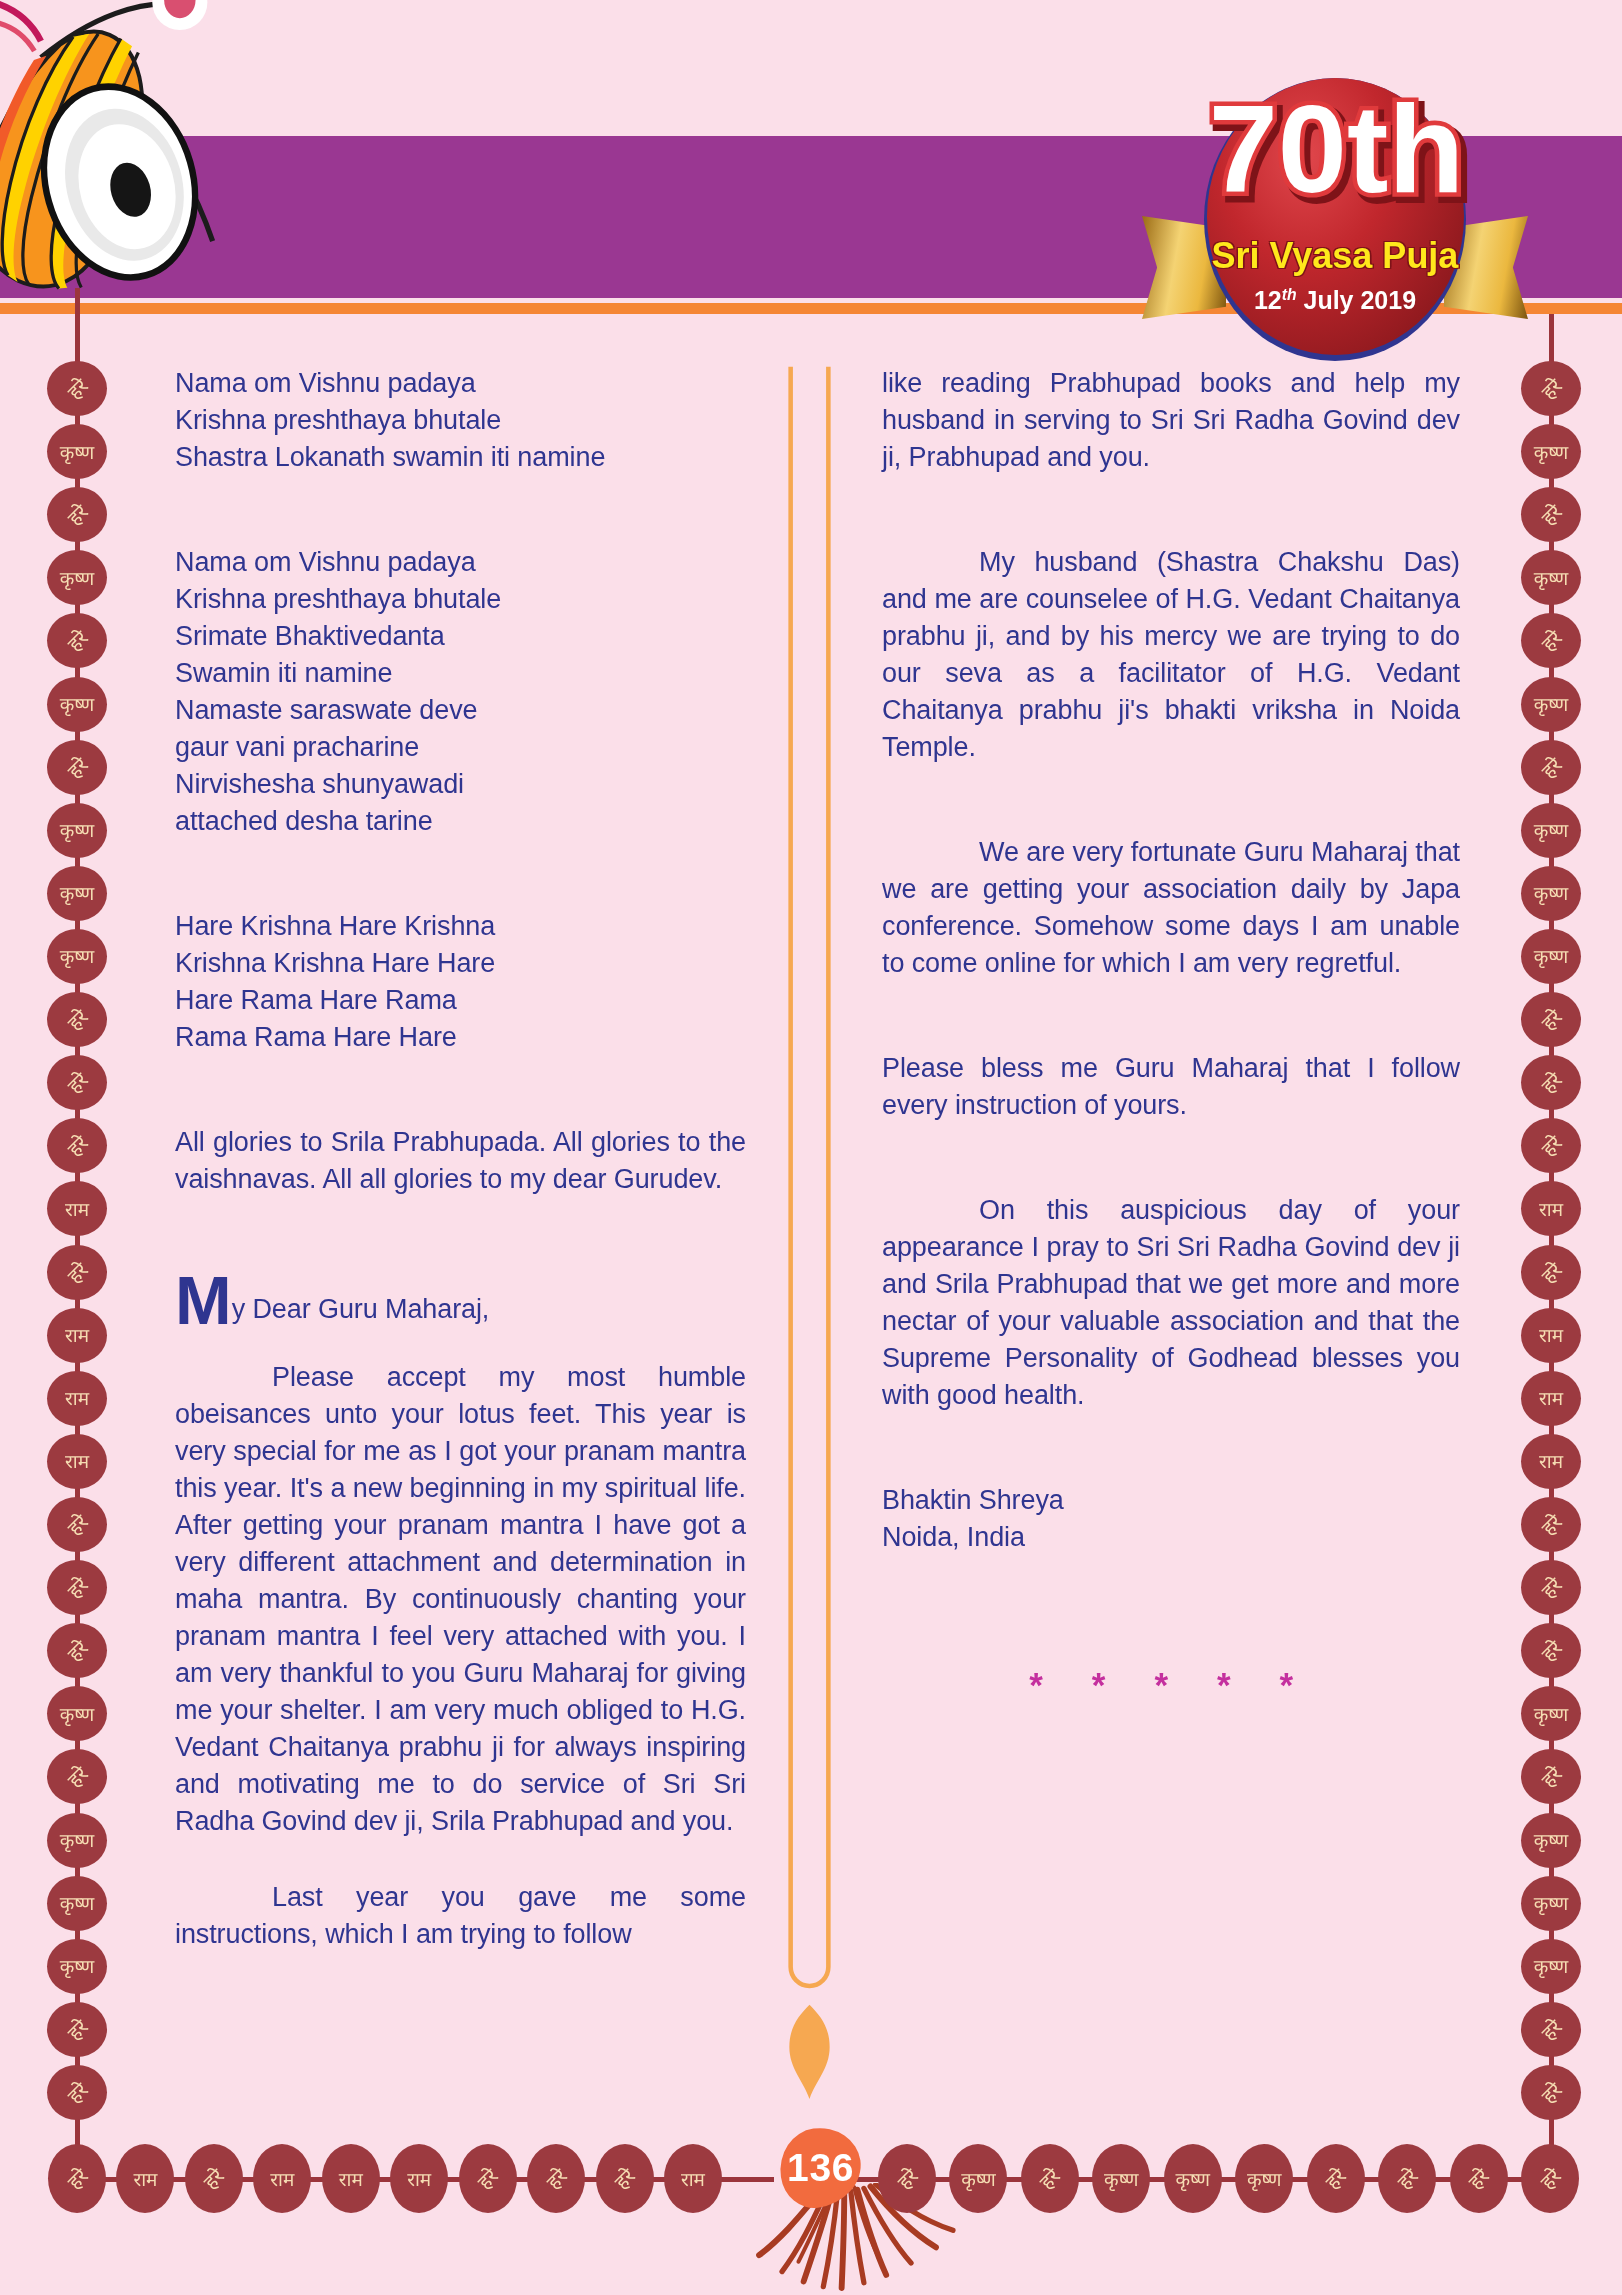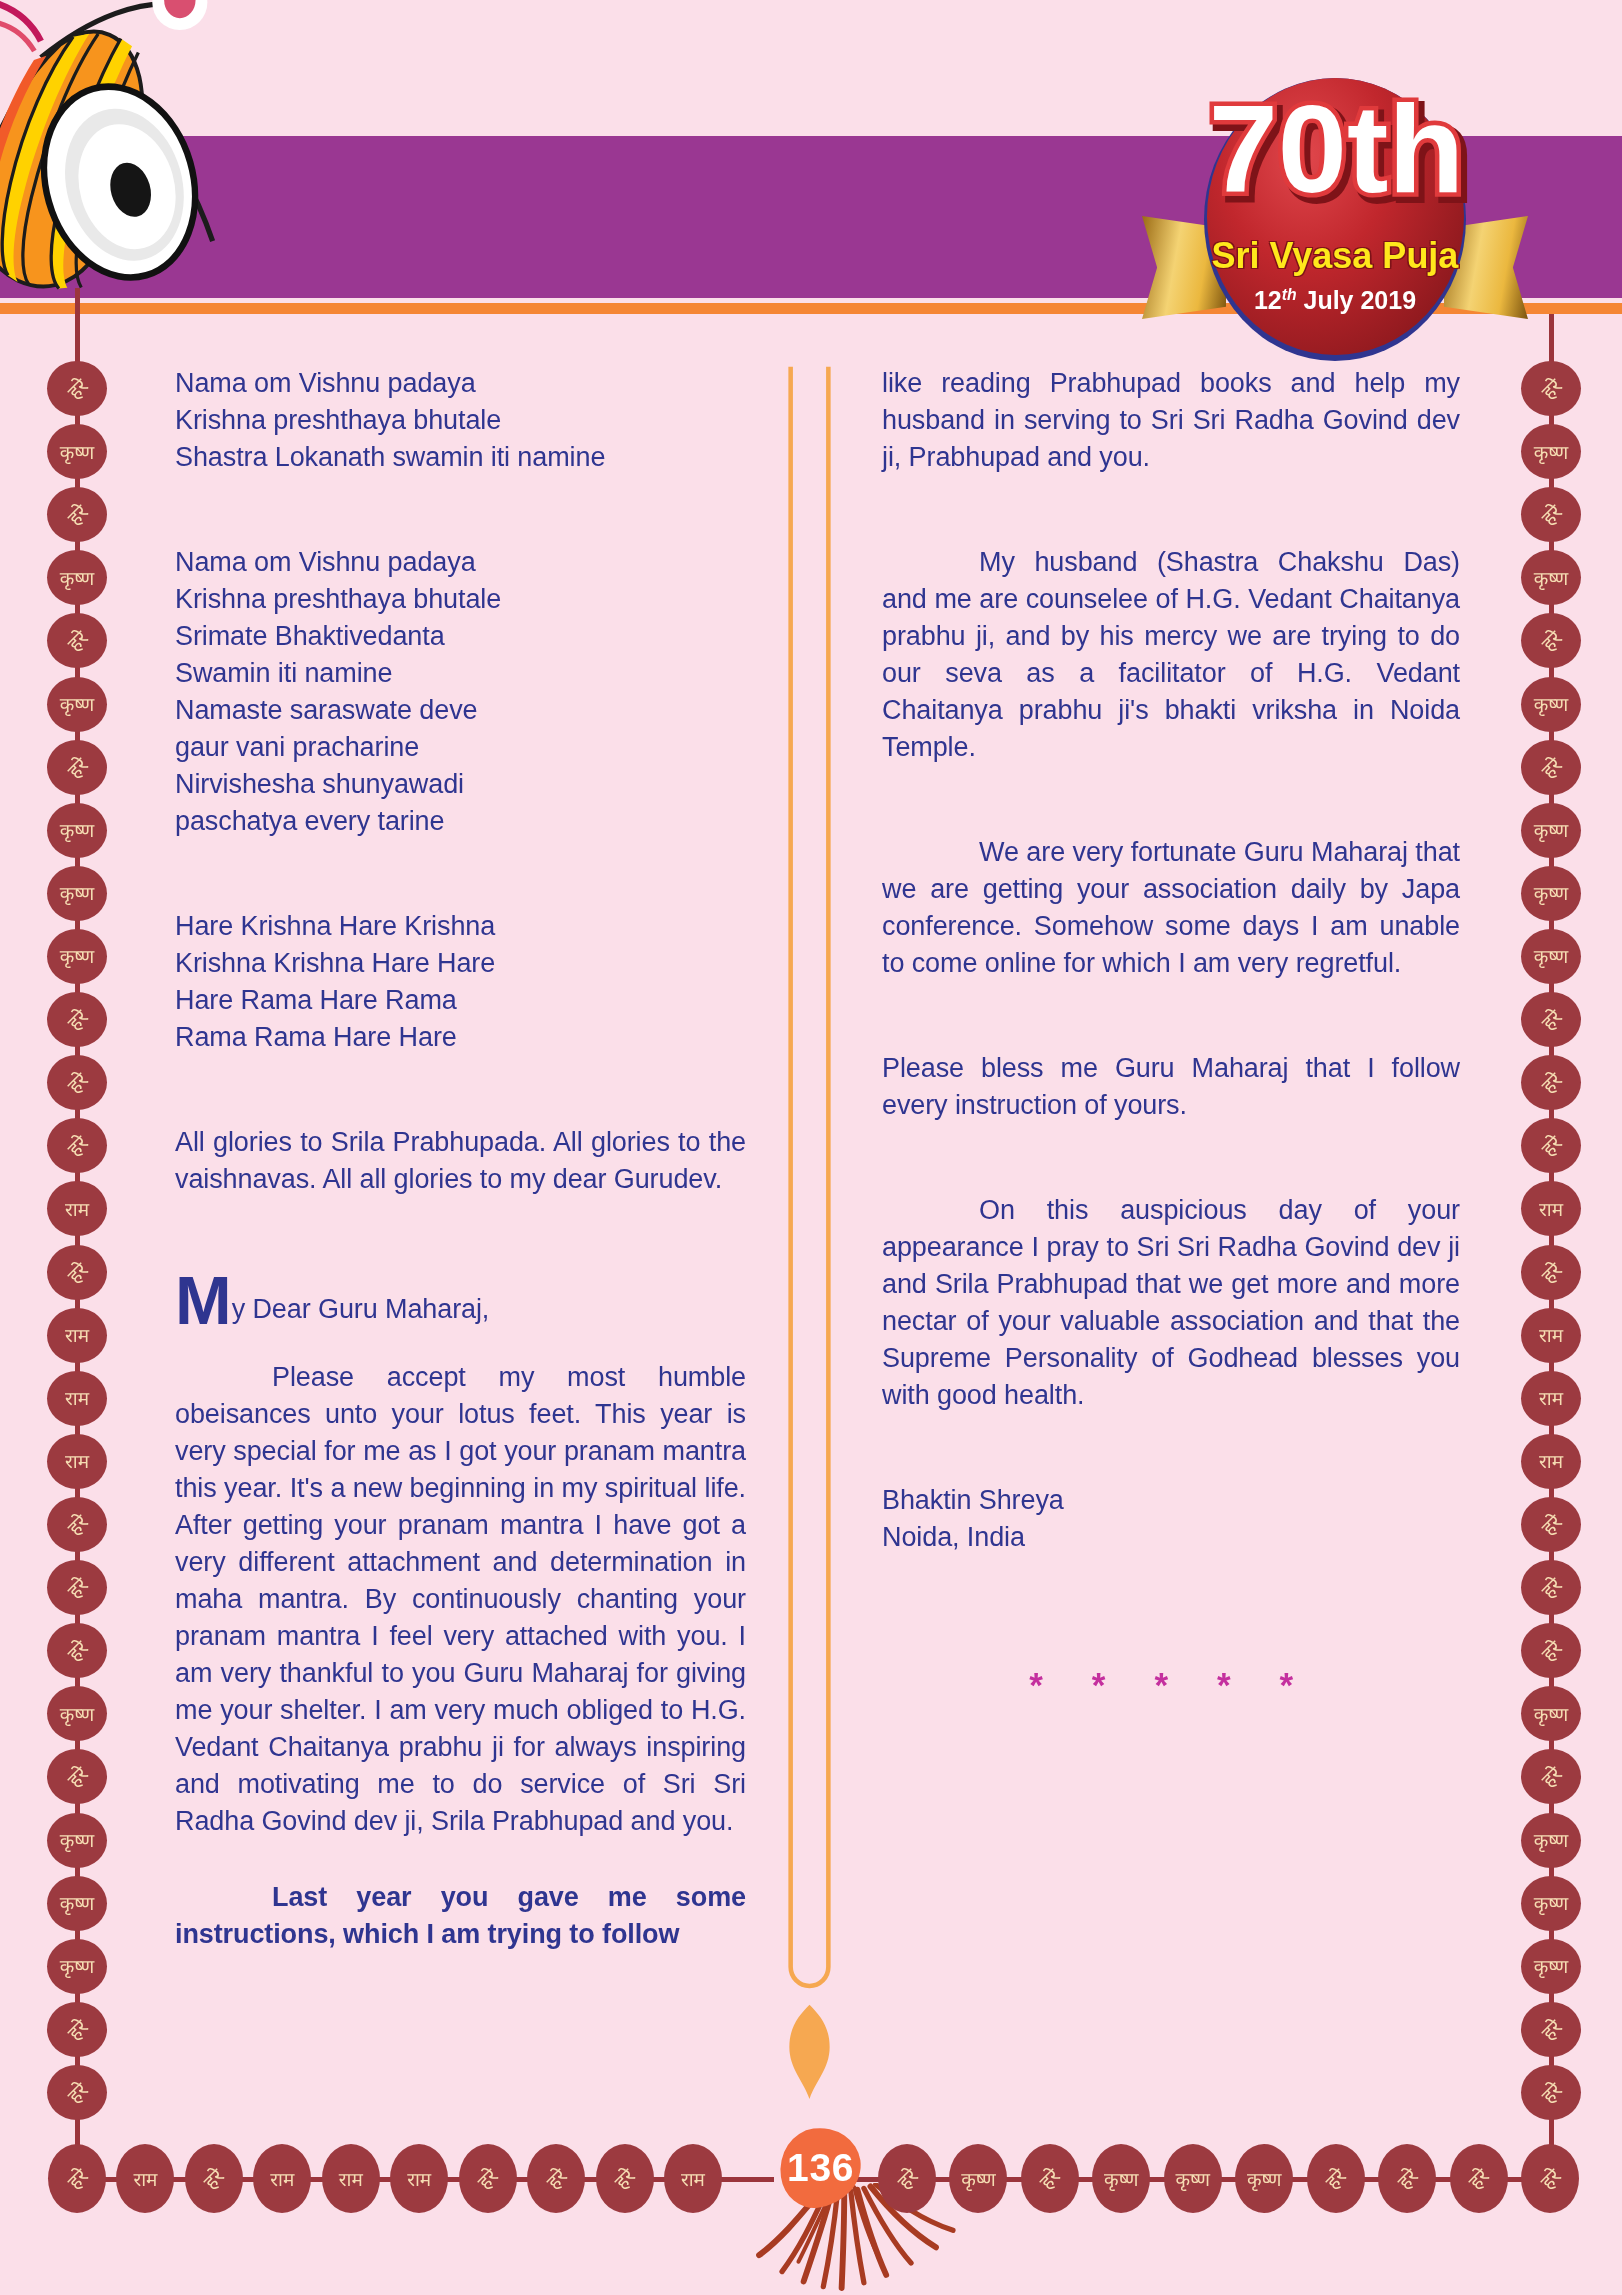--- a/index.html
+++ b/index.html
@@ -53,21 +53,21 @@
   .page-num span{color:#ffffff;font-size:39px;font-weight:bold;transform:rotate(8deg);letter-spacing:0.7px;}
   .brush{position:absolute;left:746px;top:2183px;width:262px;height:113px;z-index:1;}
   
   .col{position:absolute;color:#2F3590;font-size:27px;line-height:37px;letter-spacing:-0.1px;z-index:1;}
   .col-left{left:175px;top:365px;width:571px;}
   .col-right{left:882px;top:365px;width:578px;}
   .verse{margin:0 0 68px 0;}
   .para{text-align:justify;margin:0 0 68px 0;}
   .para.ind{text-indent:97px;}
   .para.mb-s{margin-bottom:39px;}
-  .para.mb-0{margin-bottom:0;font-weight:bold;}
+  .para.mb-0{margin-bottom:0;}
   .salutation{margin:89px 0 31px 0;}
   .dropcap{font-size:68px;font-weight:bold;line-height:26px;vertical-align:-6.5px;letter-spacing:0;}
   .sig-line{margin:0;}
   .stars{margin-top:110px;text-align:center;color:#C42F9E;font-size:35px;font-weight:bold;letter-spacing:19.6px;}
 </style>
 </head>
 <body>
 
 <div class="page">
 
@@ -361,21 +361,21 @@
       <div>Shastra Lokanath swamin iti namine</div>
     </div>
     <div class="verse">
       <div>Nama om Vishnu padaya</div>
       <div>Krishna preshthaya bhutale</div>
       <div>Srimate Bhaktivedanta</div>
       <div>Swamin iti namine</div>
       <div>Namaste saraswate deve</div>
       <div>gaur vani pracharine</div>
       <div>Nirvishesha shunyawadi</div>
-      <div>paschatya every tarine</div>
+      <div>attached desha tarine</div>
     </div>
     <div class="verse">
       <div>Hare Krishna Hare Krishna</div>
       <div>Krishna Krishna Hare Hare</div>
       <div>Hare Rama Hare Rama</div>
       <div>Rama Rama Hare Hare</div>
     </div>
     <div class="para">All glories to Srila Prabhupada. All glories to the vaishnavas. All all glories to my dear Gurudev.</div>
     <div class="salutation"><span class="dropcap">M</span><span>y Dear Guru Maharaj,</span></div>
     <div class="para ind mb-s">Please accept my most humble obeisances unto your lotus feet. This year is very special for me as I got your pranam mantra this year. It's a new beginning in my spiritual life. After getting your pranam mantra I have got a very different attachment and determination in maha mantra. By continuously chanting your pranam mantra I feel very attached with you. I am very thankful to you Guru Maharaj for giving me your shelter. I am very much obliged to H.G. Vedant Chaitanya prabhu ji for always inspiring and motivating me to do service of Sri Sri Radha Govind dev ji, Srila Prabhupad and you.</div>

